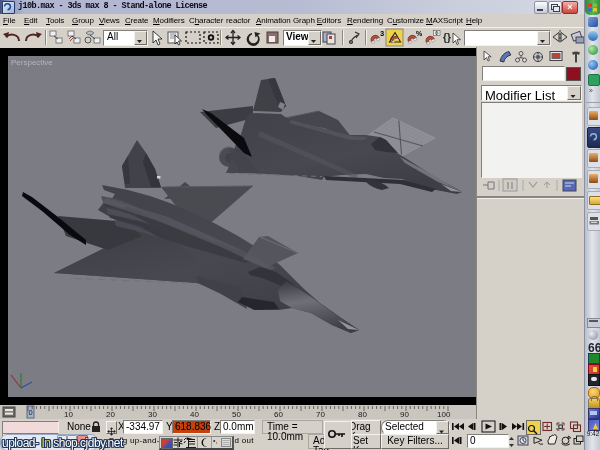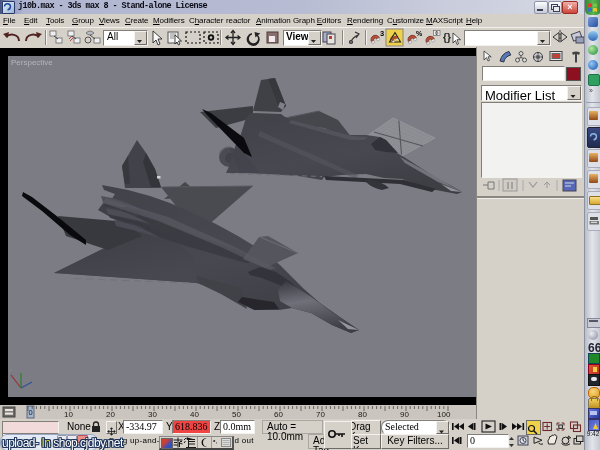--- a/index.html
+++ b/index.html
@@ -1,18 +1,18 @@
 <!DOCTYPE html>
 <html><head><meta charset="utf-8">
 <style>
 html,body{margin:0;padding:0;}
 #scr{position:relative;width:600px;height:450px;overflow:hidden;background:#d5d1c9;font-family:"Liberation Sans",sans-serif;}
 .abs{position:absolute;}
 .btn{position:absolute;background:#d5d1c9;border-top:1px solid #f4f2ee;border-left:1px solid #f4f2ee;border-right:1px solid #6e6a66;border-bottom:1px solid #6e6a66;}
-.sunk{position:absolute;background:#fff;border-top:1px solid #827f7a;border-left:1px solid #827f7a;border-right:1px solid #f4f2ee;border-bottom:1px solid #f4f2ee;font-family:Liberation Serif, serif;}
+.sunk{position:absolute;background:#fff;border-top:1px solid #827f7a;border-left:1px solid #827f7a;border-right:1px solid #f4f2ee;border-bottom:1px solid #f4f2ee;}
 .t8{font-size:10px;line-height:10px;color:#000;}
 .t9{font-size:8px;line-height:11px;color:#000;letter-spacing:-0.1px;}
 </style></head>
 <body>
 <div id="scr">
 
 <div class="abs" id="titlebar" style="left:0;top:0;width:584;height:14px;width:584px;background:linear-gradient(90deg,#42507e 0px,#8a94bc 8px,#b0b6d0 25px,#b7bcd3 300px,#c9cddc 450px,#d6d9e4 584px);">
   <div class="abs" style="left:2px;top:1px;width:11px;height:11px;background:linear-gradient(135deg,#e8eef6,#9cb4d8);border:1px solid #2a3a66;border-radius:1px;">
     <svg width="9" height="9" style="position:absolute;left:0;top:0">
           <path d="M1.5 4.5a3 3 0 1 1 3 3.2 2.2 2.2 0 0 0 2.2-2.2" stroke="#1e4a9c" stroke-width="1.4" fill="none"></path>
@@ -514,29 +514,29 @@
   <div class="btn" style="left:106px;top:2px;width:9px;height:11px;"><svg width="9" height="9" viewBox="0 0 11 11">
           <g stroke="#222" stroke-width="1">
             <path d="M5.5 1.5 v8 M1.5 5.5 h8 M4 2.5 l1.5-1.5 1.5 1.5 M4 8.5 l1.5 1.5 1.5-1.5 M2.5 4 L1 5.5 l1.5 1.5 M8.5 4 L10 5.5 l-1.5 1.5"></path>
           </g>
         </svg></div>
   <div class="abs t8" style="left:118px;top:3px;">X:</div>
   <div class="sunk t8" style="left:123px;top:1px;width:38px;height:12px;background:#fff;">
         <span style="position:absolute;left:2px;top:1px;">-334.97</span>
       </div>
   <div class="abs t8" style="left:166px;top:3px;">Y:</div>
-  <div class="sunk t8" style="left:172px;top:1px;width:37px;height:12px;background:#ef4444;">
+  <div class="sunk t8" style="left:172px;top:1px;width:37px;height:12px;background:#c2410c;">
         <span style="position:absolute;left:2px;top:1px;">618.836</span>
       </div>
   <div class="abs t8" style="left:214px;top:3px;">Z:</div>
   <div class="sunk t8" style="left:220px;top:1px;width:33px;height:12px;background:#fff;">
         <span style="position:absolute;left:2px;top:1px;">0.0mm</span>
       </div>
   <div class="abs t8" style="left:262px;top:1px;width:59px;height:12px;border:1px solid #aaa7a0;background:#d5d1c9;">
-        <span style="position:absolute;left:4px;top:1px;">Auto = 10.0mm</span>
+        <span style="position:absolute;left:4px;top:1px;">Time = 10.0mm</span>
       </div>
 
   <div class="abs" style="left:109px;top:17px;font-size:8px;color:#000;letter-spacing:0.3px;">Drag up-and-down to zoom in and out</div>
   <div class="abs" style="left:264px;top:15px;width:58px;height:13px;border:1px solid #aaa7a0;margin-left:44px;">
         <span class="t8" style="position:absolute;left:4px;top:1px;">Add Time Tag</span>
       </div>
 
   <div class="btn" style="left:324px;top:2px;width:26px;height:26px;"><svg width="24" height="24">
           <g stroke="#111" stroke-width="1.6" fill="none">
             <circle cx="7" cy="12" r="3.2"></circle>

